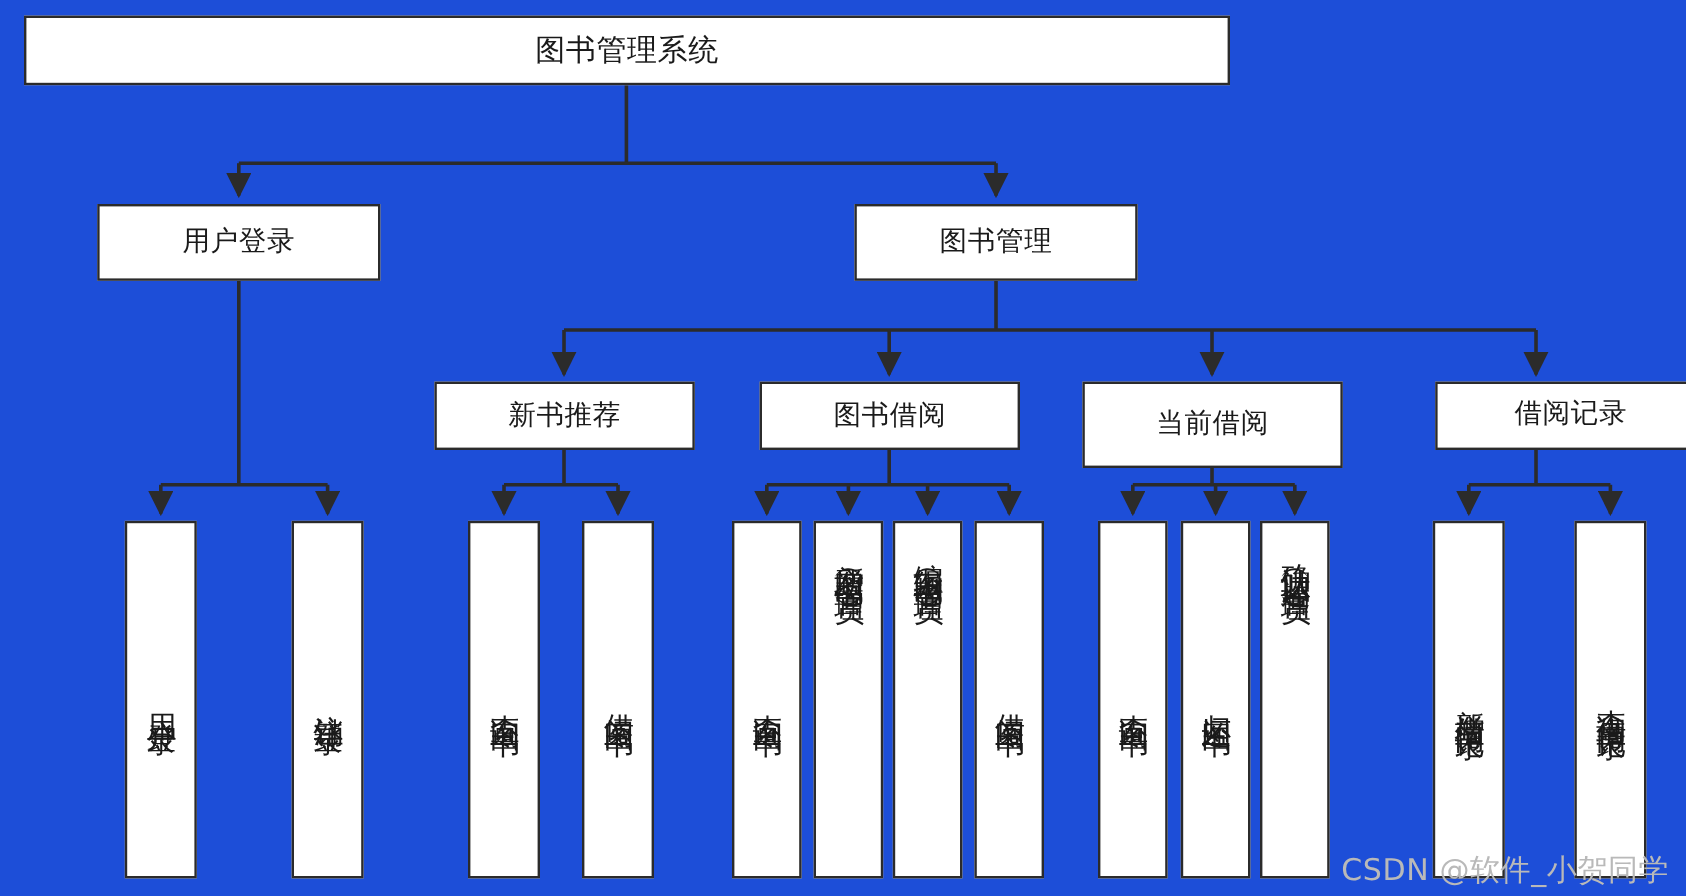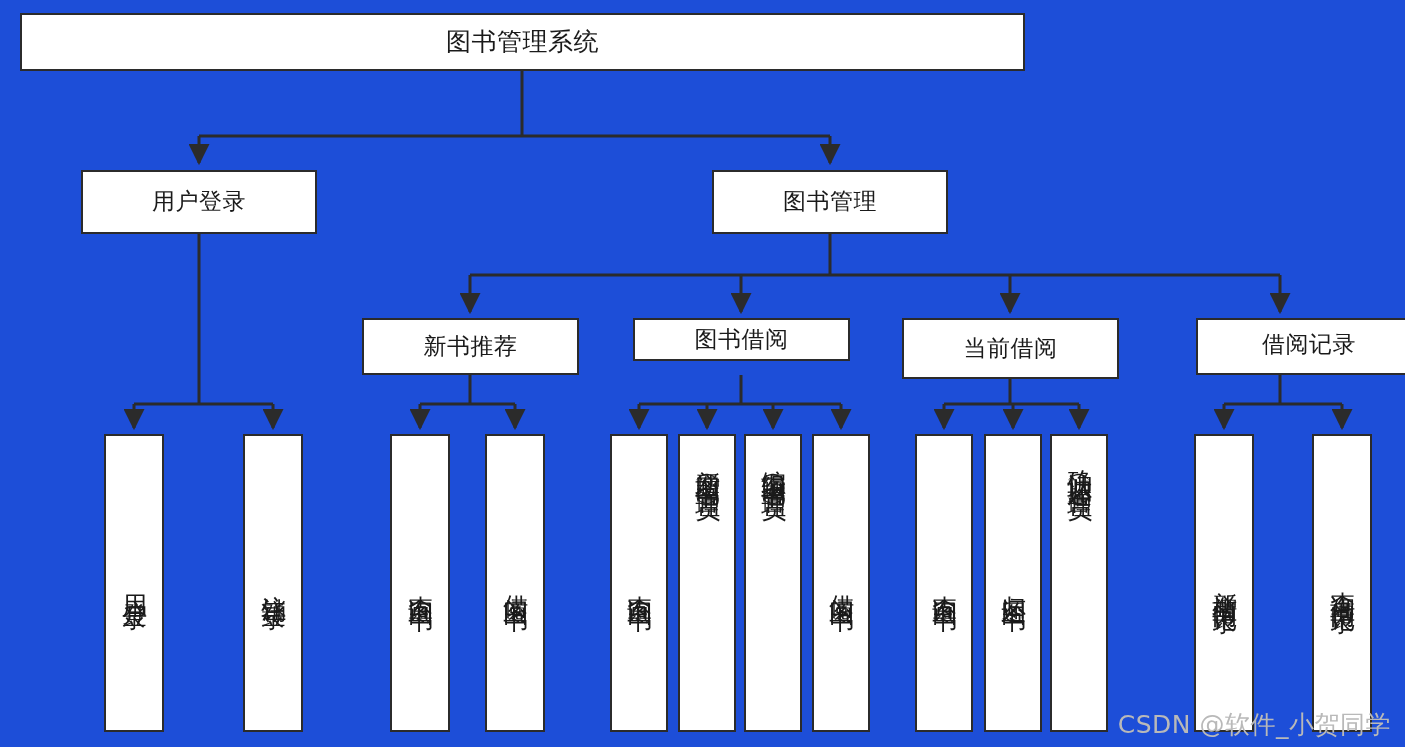--- a/index.html
+++ b/index.html
@@ -114,24 +114,24 @@
   <div class="node lvl1" style="left:81px;top:170px;width:236px;height:64px;">
     <span class="lbl">用户登录</span>
   </div>
   <div class="node lvl1" style="left:712px;top:170px;width:236px;height:64px;">
     <span class="lbl">图书管理</span>
   </div>
 
   <div class="node lvl2" style="left:362px;top:318px;width:217px;height:57px;">
     <span class="lbl">新书推荐</span>
   </div>
-  <div class="node lvl2" style="left:633px;top:318px;width:217px;height:43px;">
+  <div class="node lvl2" style="left:633px;top:318px;width:217px;height:57px;">
     <span class="lbl">图书借阅</span>
   </div>
-  <div class="node lvl2" style="left:902px;top:318px;width:217px;height:61px;">
+  <div class="node lvl2" style="left:902px;top:318px;width:217px;height:72px;">
     <span class="lbl">当前借阅</span>
   </div>
   <div class="node lvl2" style="left:1196px;top:318px;width:226px;height:57px;font-family:Liberation Mono, monospace;">
     <span class="lbl">借阅记录</span>
   </div>
 
   <div class="node leaf mid" style="left:104px;top:434px;width:60px;height:298px;">
     <span class="lbl">用户登录</span>
   </div>
   <div class="node leaf mid" style="left:243px;top:434px;width:60px;height:298px;">

